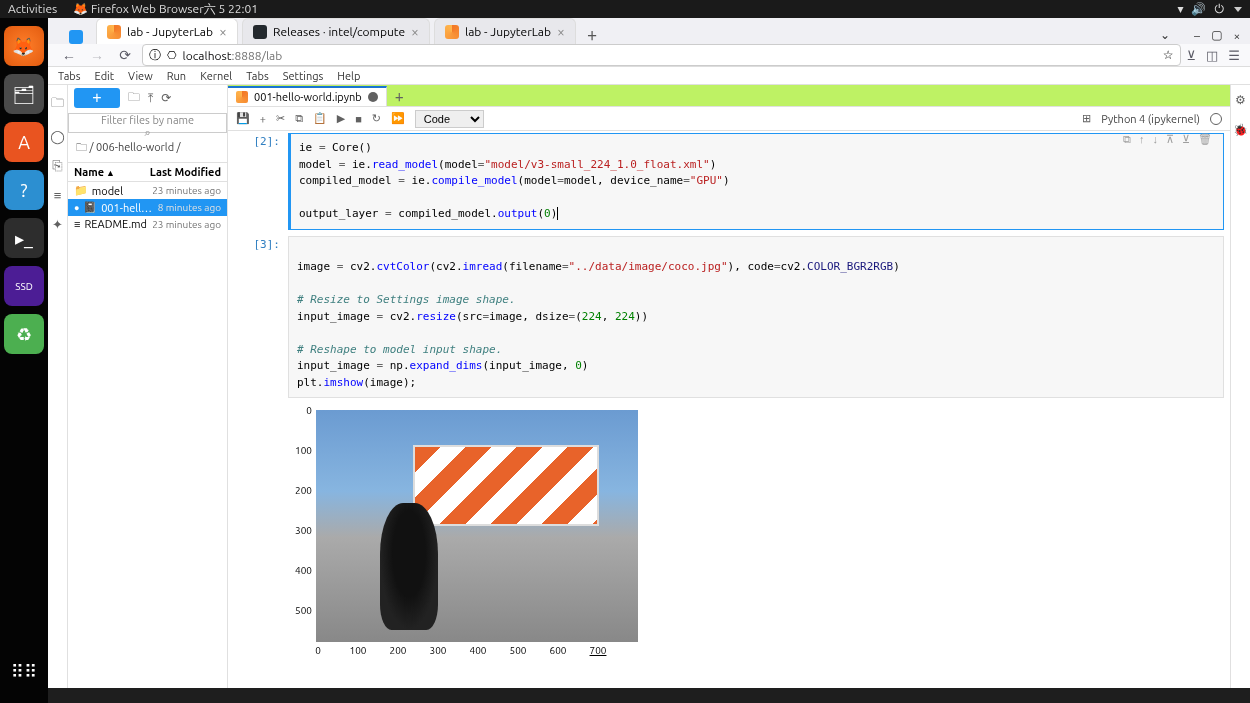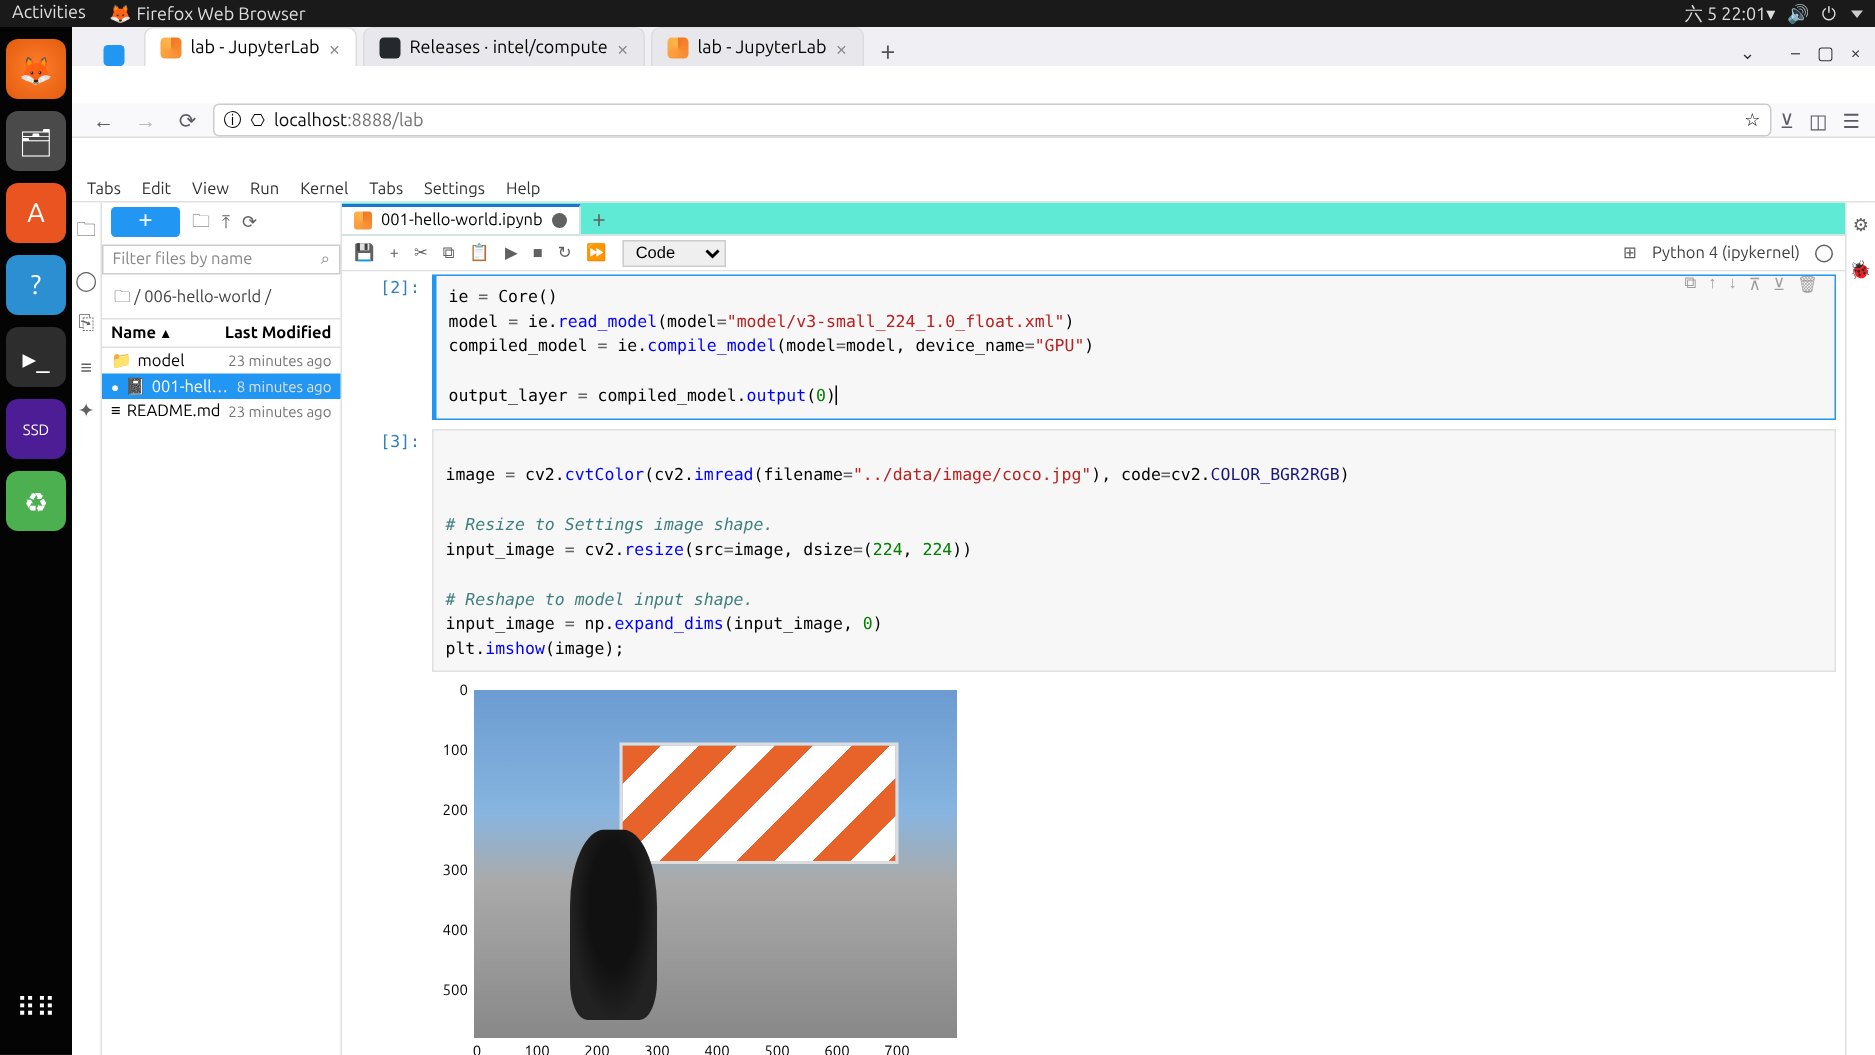--- a/index.html
+++ b/index.html
@@ -1,31 +1,31 @@
 <!DOCTYPE html>
 <html><head>
 <meta charset="utf-8">
 <style>
 * { margin: 0; padding: 0; box-sizing: border-box; }
 html, body { width: 1250px; height: 703px; font-family: Ubuntu, -apple-system, sans-serif; font-size: 13px; overflow: hidden; background: #1e1e1e; }
 
 
 .topbar { height: 18px; background: #1a1a1a; color: #ddd; display: flex; align-items: center; font-size: 12px; padding: 0 8px; }
 .topbar .left { flex: 0 0 auto; display: flex; gap: 16px; }
-.topbar .center { flex: 1; text-align: right; }
+.topbar .center { flex: 1; text-align: left; }
 .topbar .right { flex: 0 0 auto; display: flex; gap: 8px; align-items: center;}
 .tri-down { width:0; height:0; border-left:4px solid transparent; border-right:4px solid transparent; border-top:5px solid #ccc; display:inline-block; margin-left:2px;}
 
 
 .dock { position: absolute; left: 0; top: 18px; width: 48px; height: 685px; background: rgba(0,0,0,0.85); display: flex; flex-direction: column; align-items: center; padding-top: 8px; gap: 8px; }
 .dock-icon { width: 40px; height: 40px; border-radius: 8px; display: flex; align-items: center; justify-content: center; font-size: 18px; color: #fff; }
 .dock-apps { margin-top: auto; margin-bottom: 12px; }
 
 
-.window { position: absolute; left: 48px; top: 18px; width: 1202px; height: 582px; background: #fff; display: flex; flex-direction: column; gap: 25px; }
+.window { position: absolute; left: 48px; top: 18px; width: 1202px; height: 582px; background: #fff; display: flex; flex-direction: column; }
 
 
 .ff-tabs { height: 29px; background: #f0f0f4; display: flex; align-items: flex-end; padding-left: 8px; }
 .ff-tab { height: 26px; background: #fff; border-radius: 6px 6px 0 0; padding: 0 10px; display: flex; align-items: center; gap: 6px; font-size: 12px; margin-right: 4px; min-width: 140px; position: relative; border: 1px solid #ddd; border-bottom: none;}
 .ff-tab.inactive { background: #e8e8ec; }
 .ff-tab .x { margin-left: auto; color: #888; font-size: 14px; }
 .ff-newtab { width: 24px; text-align: center; color: #555; font-size: 18px; }
 .ff-tab-icon { width: 14px; height: 14px; border-radius: 3px; }
 .ff-controls { margin-left: auto; display: flex; gap: 2px; padding-right: 4px;}
 .ff-controls span { width: 18px; height: 18px; display: inline-flex; align-items: center; justify-content: center; font-size: 12px; color: #333; border-radius: 3px;}
@@ -43,33 +43,33 @@
 .jlab-menu span { cursor: default; }
 
 .jlab-body { flex: 1; display: flex; overflow: hidden; }
 .jlab-leftbar { width: 20px; background: #fff; border-right: 1px solid #e0e0e0; display: flex; flex-direction: column; align-items: center; padding-top: 8px; gap: 14px; color: #616161;}
 .jlab-leftbar .ic { font-size: 13px; }
 
 .jlab-filebrowser { width: 160px; border-right: 1px solid #e0e0e0; display: flex; flex-direction: column; }
 .fb-toolbar { height: 26px; display: flex; align-items: center; gap: 8px; padding: 0 6px; }
 .fb-new { background: #2196f3; color: #fff; border: none; border-radius: 3px; width: 46px; height: 20px; font-size: 16px; line-height: 14px;}
 .fb-ic { color: #616161; font-size: 12px; }
-.fb-filter { border: 1px solid #ccc; height: 20px; padding: 0 6px; font-size: 11px; margin: 2px 0; color: #888; display: flex; align-items: center; justify-content: space-between;}
+.fb-filter { border: 1px solid #ccc; height: 20px; padding: 0 6px; font-size: 11px; margin: 2px 0; color: #888; display: flex; align-items: center; justify-content: space-between; flex-direction: column;}
 .fb-breadcrumb { font-size: 11px; color: #424242; padding: 4px 8px; }
 .fb-header { display: flex; border-top: 1px solid #e0e0e0; border-bottom: 1px solid #e0e0e0; font-size: 11px; font-weight: bold; padding: 3px 6px; }
 .fb-header .name { flex: 1; }
 .fb-list { font-size: 11px; }
 .fb-row { display: flex; padding: 2px 6px; gap: 4px; align-items: center;}
 .fb-row.selected { background: #2196f3; color: #fff;}
 .fb-row .fname { flex: 1; overflow: hidden; white-space: nowrap; text-overflow: ellipsis;}
 .fb-row .mod { font-size: 10px; color: #757575; white-space: nowrap;}
 .fb-row.selected .mod { color: #e0e0e0;}
 
 .jlab-main { flex: 1; display: flex; flex-direction: column; }
-.nb-tabs { height: 22px; background: #5eead4; border-bottom: 1px solid #e0e0e0; display: flex; align-items: center; }
+.nb-tabs { height: 22px; background: #bef264; border-bottom: 1px solid #e0e0e0; display: flex; align-items: center; }
 .nb-tab { height: 20px; border-top: 2px solid #1976d2; background: #fff; padding: 0 8px; display: flex; align-items: center; gap: 6px; font-size: 11px; border-right: 1px solid #ddd;}
 .nb-tab .dot { width: 10px; height: 10px; background: #616161; border-radius: 50%;}
 .nb-addtab { padding: 0 8px; color: #616161; font-size: 16px;}
 
 .nb-toolbar { height: 24px; border-bottom: 1px solid #e0e0e0; display: flex; align-items: center; padding: 0 8px; gap: 10px; font-size: 11px; color: #616161;}
 .nb-toolbar select { font-size: 11px; border: 1px solid #ccc; padding: 1px 16px 1px 4px;}
 .nb-toolbar .spacer { flex: 1; }
 .nb-toolbar .kernel { font-size: 11px; color: #424242;}
 .nb-toolbar .kcircle { width: 12px; height: 12px; border: 1.5px solid #616161; border-radius: 50%; }
 

